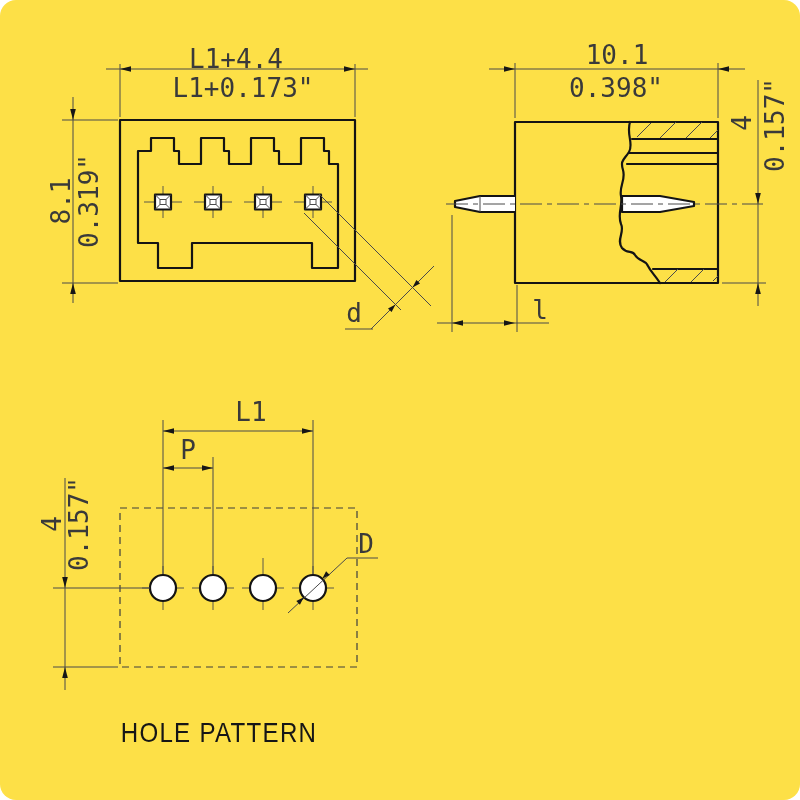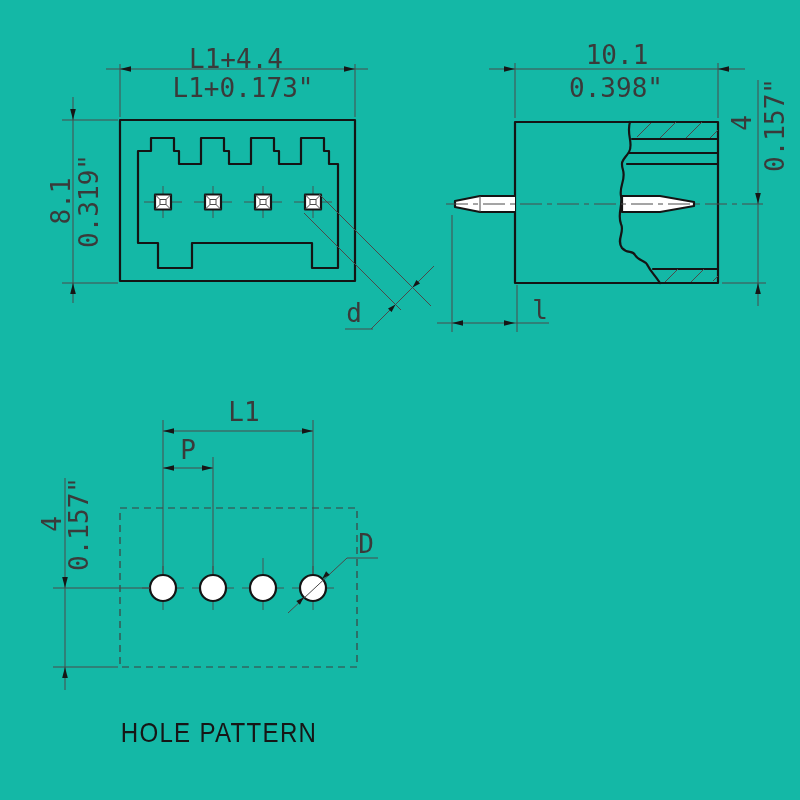--- a/index.html
+++ b/index.html
@@ -1,17 +1,17 @@
 <!DOCTYPE html>
 <html><head>
 <meta charset="utf-8">
 <style>
   html,body{margin:0;padding:0;background:#fff;}
-  #canvas{position:relative;width:800px;height:800px;background:#14b8a6;overflow:hidden;
-          font-family:"DejaVu Sans Mono", monospace;}
+  #canvas{position:relative;width:800px;height:800px;background:#fde047;overflow:hidden;
+          font-family:"DejaVu Sans Mono", monospace;border-radius:16px;}
   #drawing{position:absolute;left:0;top:0;}
   .dim{position:absolute;white-space:nowrap;font-size:26px;color:#3a3a3a;
        transform:translate(-50%,-50%);line-height:1;}
   .dim.vert{transform:translate(-50%,-50%) rotate(-90deg);}
   .title{position:absolute;white-space:nowrap;font-family:"Liberation Sans",sans-serif;
          font-size:28px;color:#161616;letter-spacing:1.5px;
          transform:translate(-50%,-50%) scaleX(0.86);}
   .thick{stroke:#141414;stroke-width:2.2;fill:none;stroke-linejoin:round;stroke-linecap:round;}
   .thin{stroke:#4a4a4a;stroke-width:1;fill:none;}
   .hair{stroke:#4a4a4a;stroke-width:0.9;fill:none;}
@@ -220,21 +220,21 @@
 <div class="dim vert" style="left:61px;top:201px;">8.1</div>
 <div class="dim vert" style="left:89px;top:201px;">0.319"</div>
 <div class="dim" style="left:354px;top:313px;">d</div>
 
 <div class="dim" style="left:617px;top:55px;text-align:right;">10.1</div>
 <div class="dim" style="left:616px;top:88px;">0.398"</div>
 <div class="dim vert" style="left:742px;top:123px;">4</div>
 <div class="dim vert" style="left:775px;top:125px;">0.157"</div>
 <div class="dim" style="left:540px;top:310px;">l</div>
 
-<div class="dim" style="left:244px;top:412px;">L1</div>
+<div class="dim" style="left:251px;top:412px;">L1</div>
 <div class="dim" style="left:188px;top:450px;">P</div>
 <div class="dim vert" style="left:52px;top:524px;">4</div>
 <div class="dim vert" style="left:79px;top:524px;">0.157"</div>
 <div class="dim" style="left:366px;top:544px;">D</div>
 
 <div class="title" style="left:219px;top:733px;">HOLE PATTERN</div>
 
 </div>
 
 </body></html>

